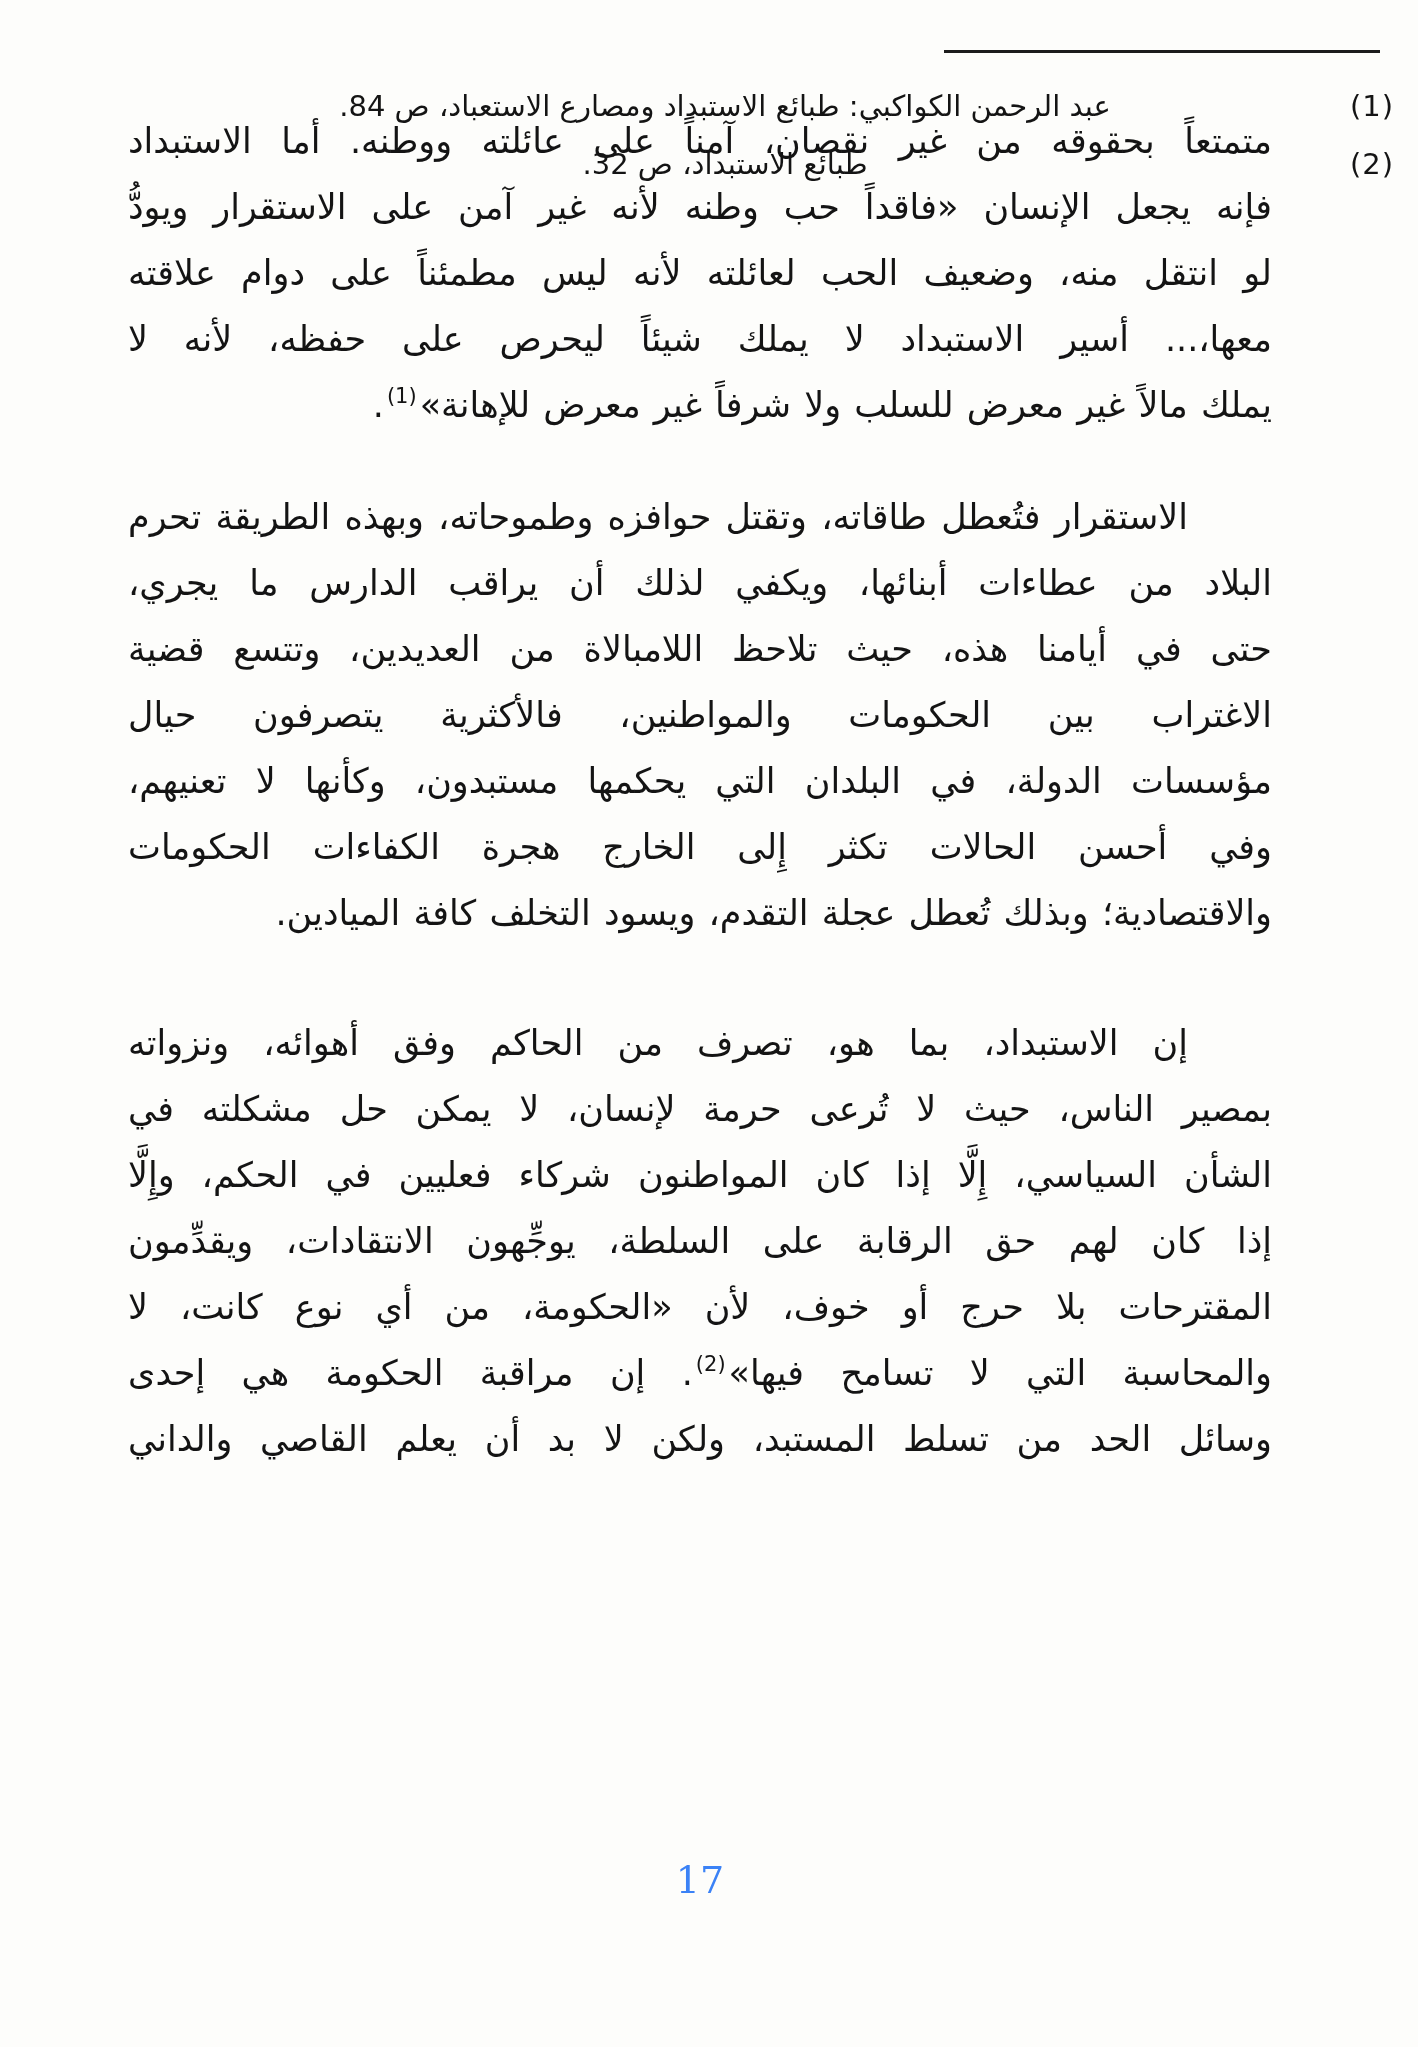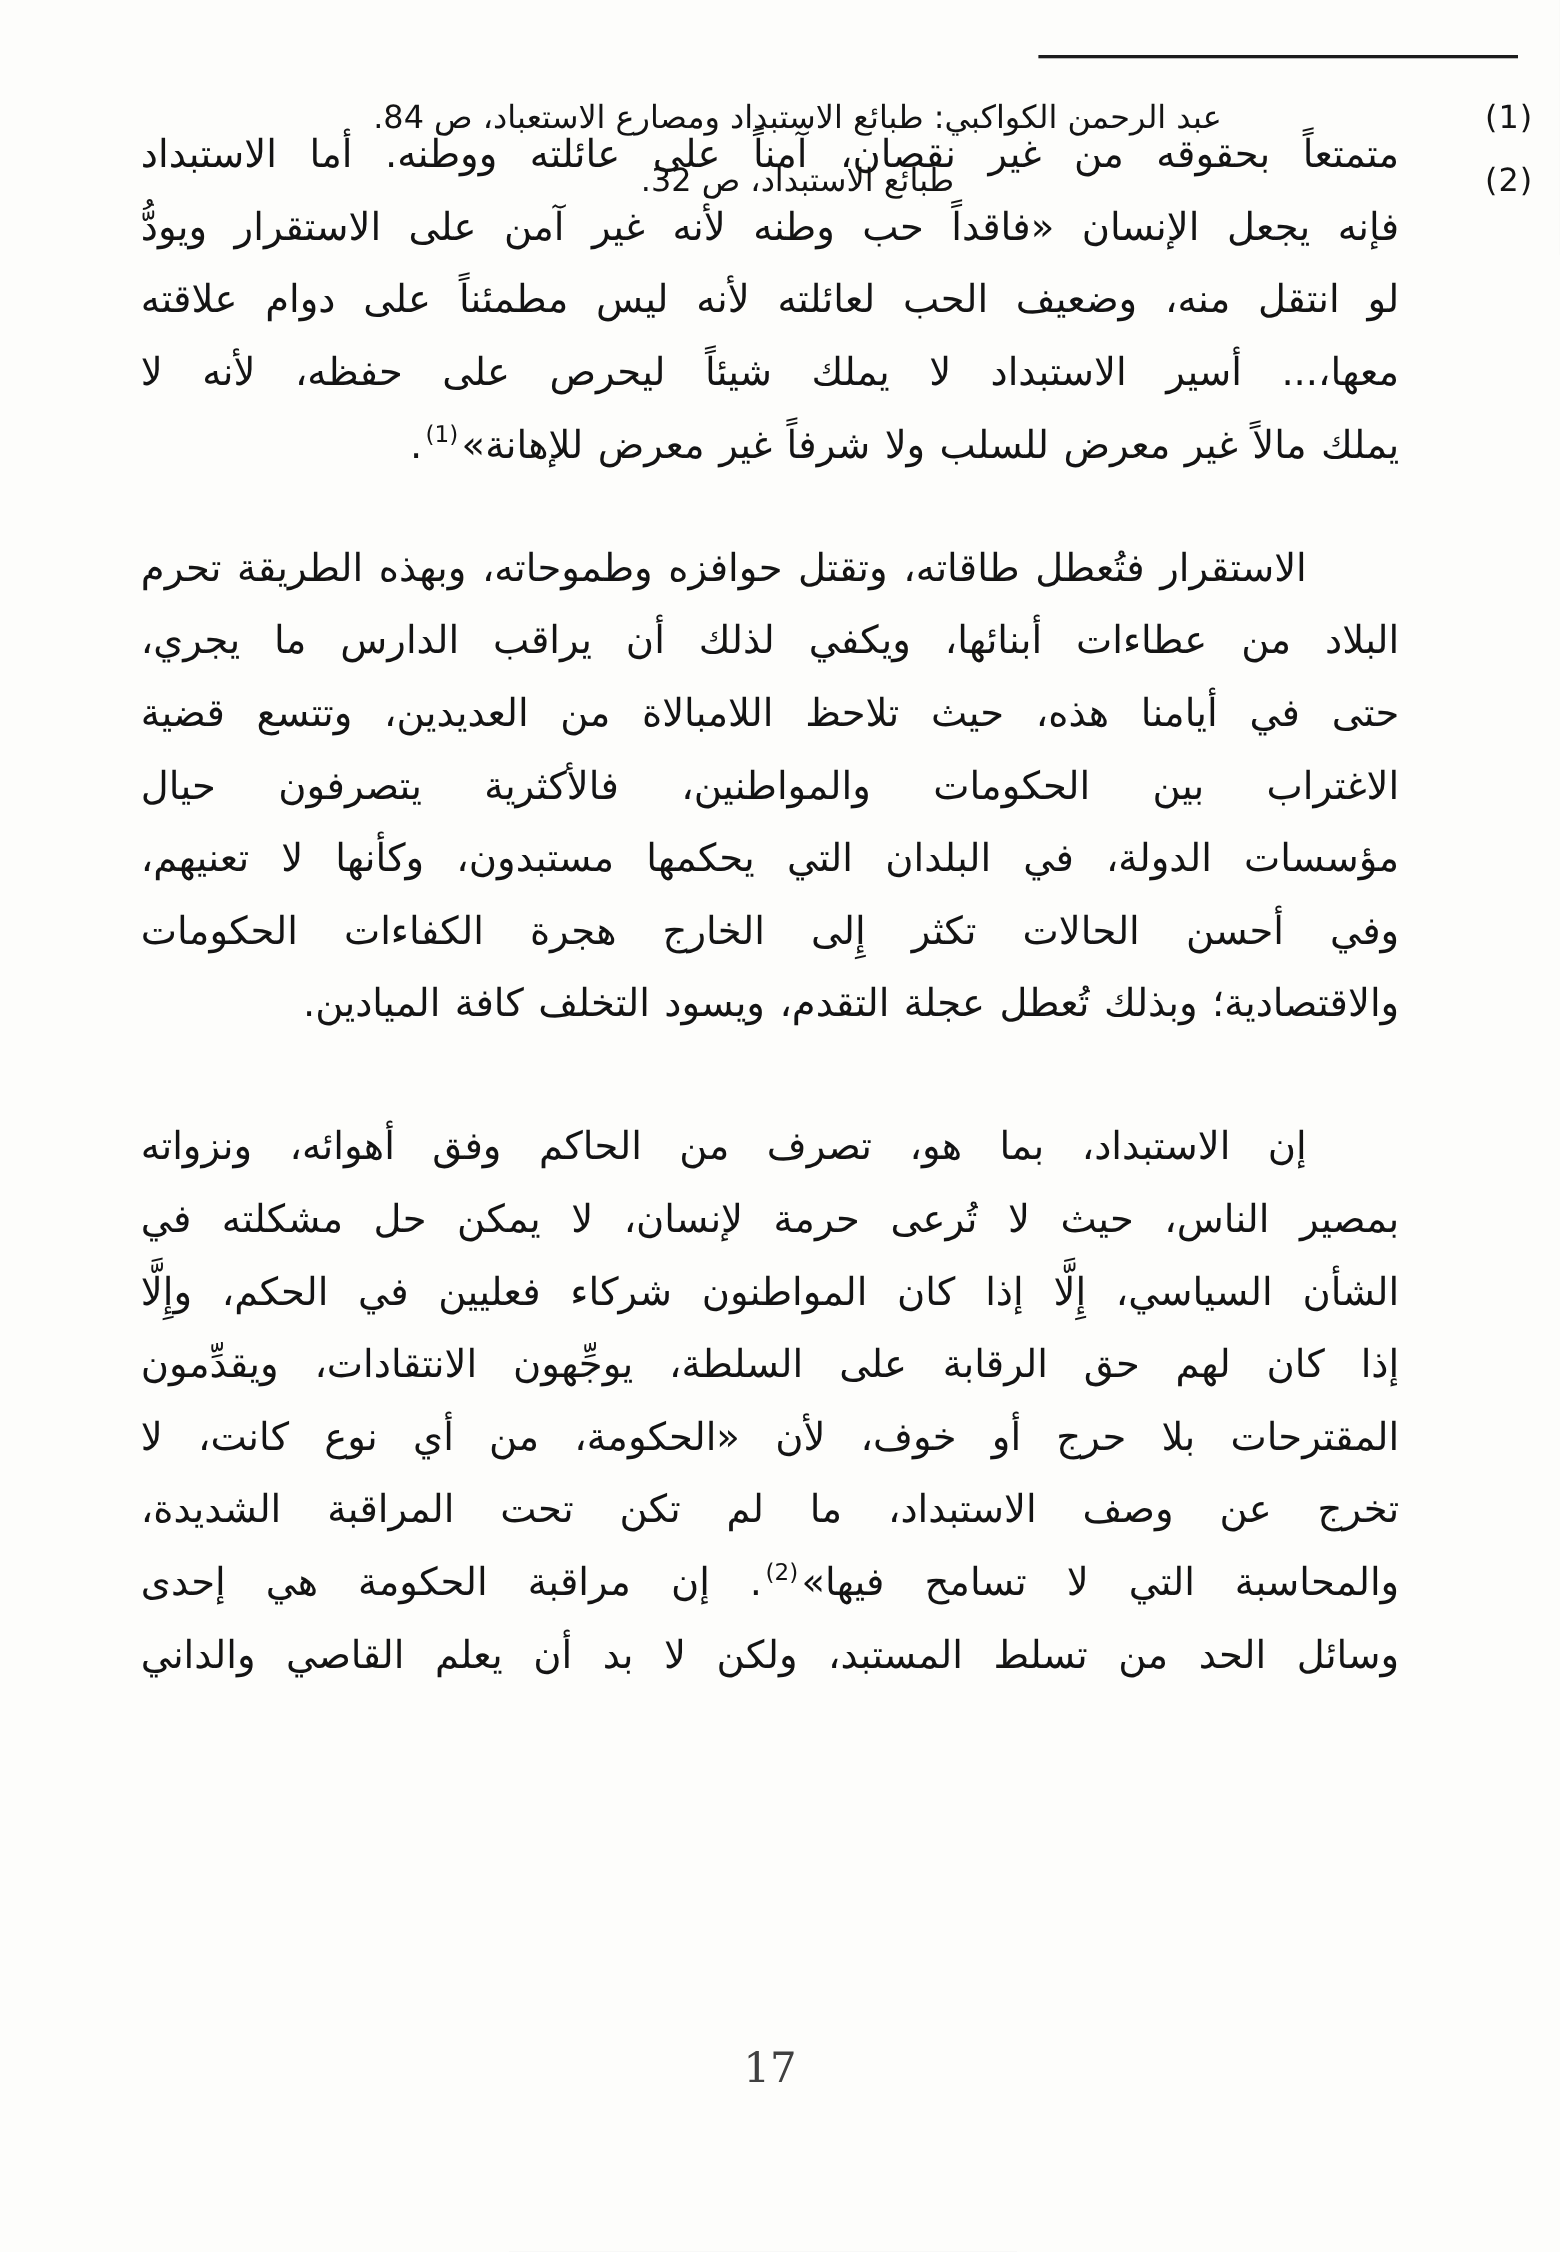--- a/index.html
+++ b/index.html
@@ -78,21 +78,21 @@
     text-align:center;
   }
   .page-number{
     position:absolute;
     top:1858px;
     left:0;
     right:18px;
     text-align:center;
     font-family:"DejaVu Serif", serif;
     font-size:38px;
-    color:#404040;
+    color:#3b82f6;
     direction:ltr;
   }
 </style>
 </head>
 <body>
 
 <div class="page">
   <div class="text-block" id="paragraphs-host">
       <div class="para">
         <div class="line">متمتعاً بحقوقه من غير نقصان، آمناً على عائلته ووطنه. أما الاستبداد</div>
@@ -109,21 +109,20 @@
         <div class="line">مؤسسات الدولة، في البلدان التي يحكمها مستبدون، وكأنها لا تعنيهم،</div>
         <div class="line">وفي أحسن الحالات تكثر إِلى الخارج هجرة الكفاءات الحكومات</div>
         <div class="line line-last">والاقتصادية؛ وبذلك تُعطل عجلة التقدم، ويسود التخلف كافة الميادين.</div>
       </div>
       <div class="para indent">
         <div class="line">إن الاستبداد، بما هو، تصرف من الحاكم وفق أهوائه، ونزواته</div>
         <div class="line">بمصير الناس، حيث لا تُرعى حرمة لإنسان، لا يمكن حل مشكلته في</div>
         <div class="line">الشأن السياسي، إِلَّا إذا كان المواطنون شركاء فعليين في الحكم، وإِلَّا</div>
         <div class="line">إذا كان لهم حق الرقابة على السلطة، يوجِّهون الانتقادات، ويقدِّمون</div>
         <div class="line">المقترحات بلا حرج أو خوف، لأن «الحكومة، من أي نوع كانت، لا</div>
-        <div class="line">تخرج عن وصف الاستبداد، ما لم تكن تحت المراقبة الشديدة،</div>
         <div class="line">والمحاسبة التي لا تسامح فيها»<span class="fn-ref">(2)</span>. إن مراقبة الحكومة هي إحدى</div>
         <div class="line">وسائل الحد من تسلط المستبد، ولكن لا بد أن يعلم القاصي والداني</div>
       </div>
     </div>
   <div class="fn-sep"></div>
   <div class="footnotes" id="footnotes-host">
       <div class="footnote">
         <span class="fn-marker">(1)</span>
         <span class="fn-text">عبد الرحمن الكواكبي: طبائع الاستبداد ومصارع الاستعباد، ص 84.</span>
       </div>

